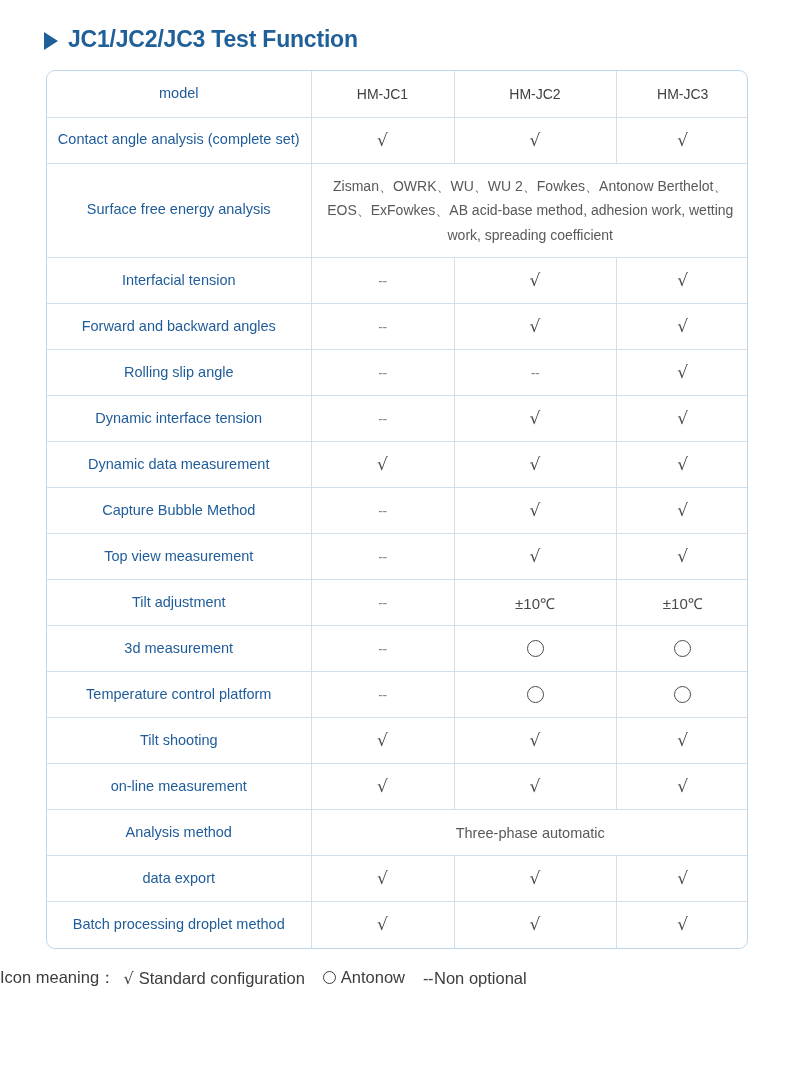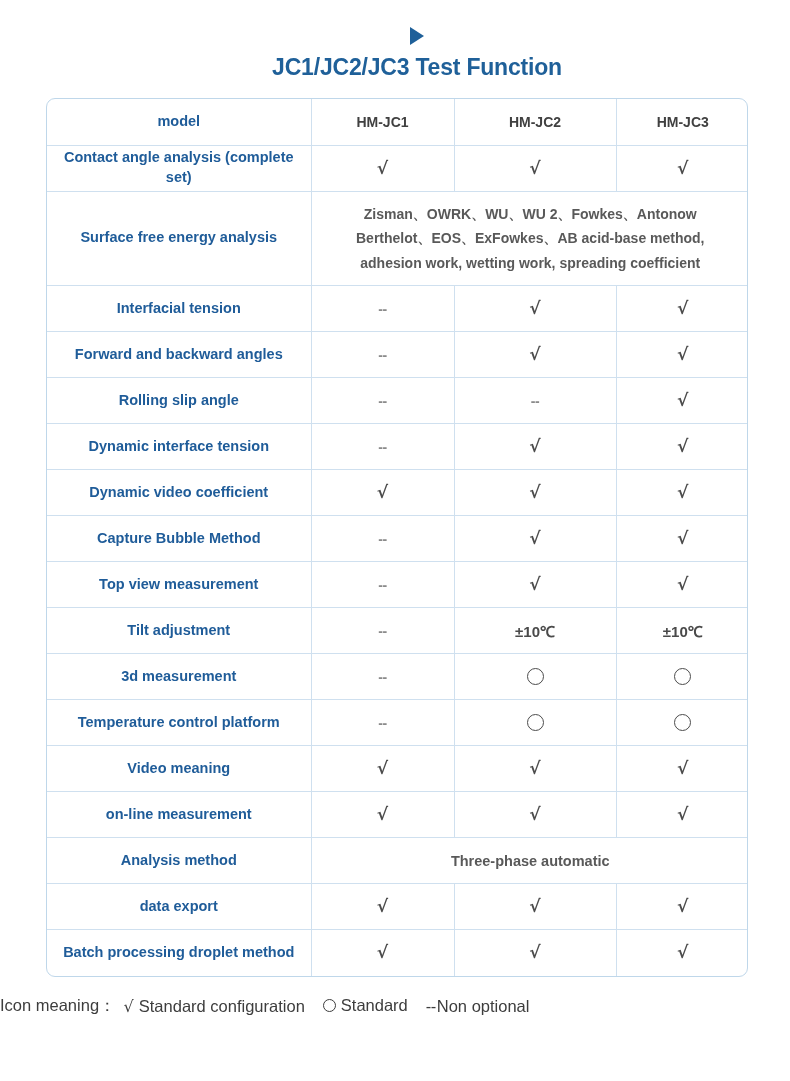--- a/index.html
+++ b/index.html
@@ -18,42 +18,40 @@
   
   .page-title {
     display: flex;
     align-items: center;
     gap: 10px;
     margin: 26px 0 0 44px;
     color: #1f6099;
     font-size: 23px;
     font-weight: bold;
     letter-spacing: -0.2px;
-    flex-direction: column;
   }
   .title-triangle {
     width: 0;
     height: 0;
     border-left: 14px solid #1f6099;
     border-top: 9px solid transparent;
     border-bottom: 9px solid transparent;
     flex: 0 0 auto;
     position: relative;
     top: 1px;
   }
 
   
   .table-wrap {
     margin: 17px 0 0 46px;
     width: 702px;
     border: 1px solid #bfd7ea;
     border-radius: 9px;
     overflow: hidden;
     box-sizing: border-box;
-    font-weight: bold;
   }
   table.spec {
     width: 100%;
     border-collapse: collapse;
     table-layout: fixed;
   }
   table.spec col.c-label { width: 264px; }
   table.spec col.c-m1 { width: 143px; }
   table.spec col.c-m2 { width: 162px; }
   table.spec col.c-m3 { width: 133px; }
@@ -212,21 +210,21 @@
           <td class="cell-value"><span class="mark-dash">--</span></td>
           <td class="cell-value"><span class="mark-check">√</span></td>
         </tr>
         <tr>
           <td class="cell-label">Dynamic interface tension</td>
           <td class="cell-value"><span class="mark-dash">--</span></td>
           <td class="cell-value"><span class="mark-check">√</span></td>
           <td class="cell-value"><span class="mark-check">√</span></td>
         </tr>
         <tr>
-          <td class="cell-label">Dynamic video coefficient</td>
+          <td class="cell-label">Dynamic data measurement</td>
           <td class="cell-value"><span class="mark-check">√</span></td>
           <td class="cell-value"><span class="mark-check">√</span></td>
           <td class="cell-value"><span class="mark-check">√</span></td>
         </tr>
         <tr>
           <td class="cell-label">Capture Bubble Method</td>
           <td class="cell-value"><span class="mark-dash">--</span></td>
           <td class="cell-value"><span class="mark-check">√</span></td>
           <td class="cell-value"><span class="mark-check">√</span></td>
         </tr>
@@ -248,21 +246,21 @@
           <td class="cell-value"><span class="mark-circle"></span></td>
           <td class="cell-value"><span class="mark-circle"></span></td>
         </tr>
         <tr>
           <td class="cell-label">Temperature control platform</td>
           <td class="cell-value"><span class="mark-dash">--</span></td>
           <td class="cell-value"><span class="mark-circle"></span></td>
           <td class="cell-value"><span class="mark-circle"></span></td>
         </tr>
         <tr>
-          <td class="cell-label">Video meaning</td>
+          <td class="cell-label">Tilt shooting</td>
           <td class="cell-value"><span class="mark-check">√</span></td>
           <td class="cell-value"><span class="mark-check">√</span></td>
           <td class="cell-value"><span class="mark-check">√</span></td>
         </tr>
         <tr>
           <td class="cell-label">on-line measurement</td>
           <td class="cell-value"><span class="mark-check">√</span></td>
           <td class="cell-value"><span class="mark-check">√</span></td>
           <td class="cell-value"><span class="mark-check">√</span></td>
         </tr>
@@ -286,18 +284,18 @@
   </table>
 </div>
 
 <div class="legend">
   <span class="legend-label">Icon meaning：</span>
   <span id="legend-items"><span class="legend-item">
         <span class="legend-check">√</span>
         <span>Standard configuration</span>
       </span><span class="legend-item">
         <span class="legend-circle"></span>
-        <span>Standard</span>
+        <span>Antonow</span>
       </span><span class="legend-item dash-item">
         <span class="legend-dash">--</span>
         <span>Non optional</span>
       </span></span>
 </div>
 
 </body></html>

